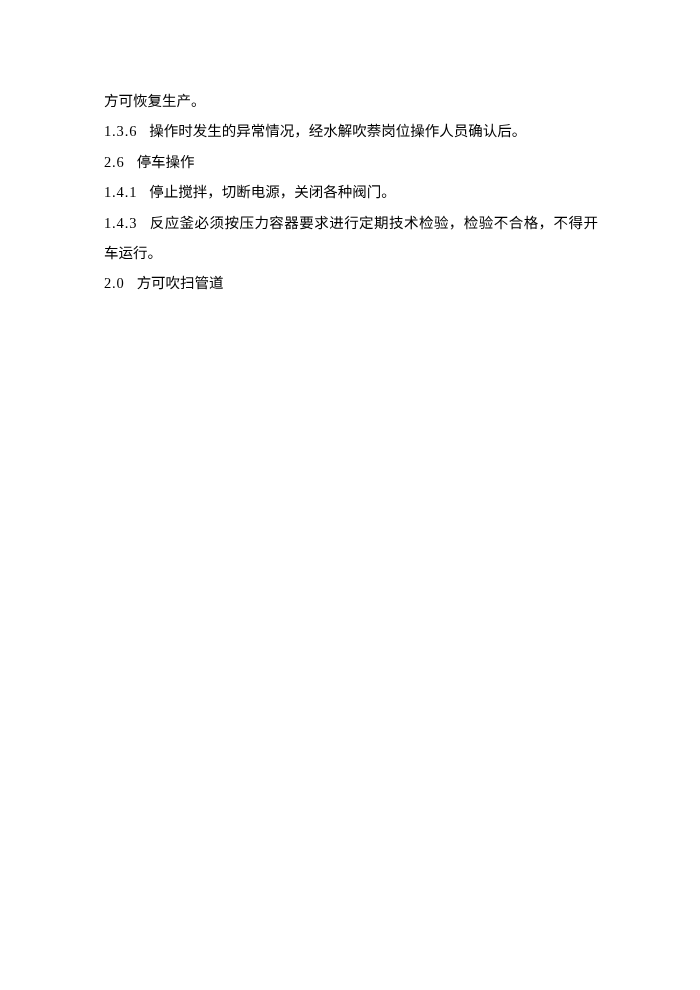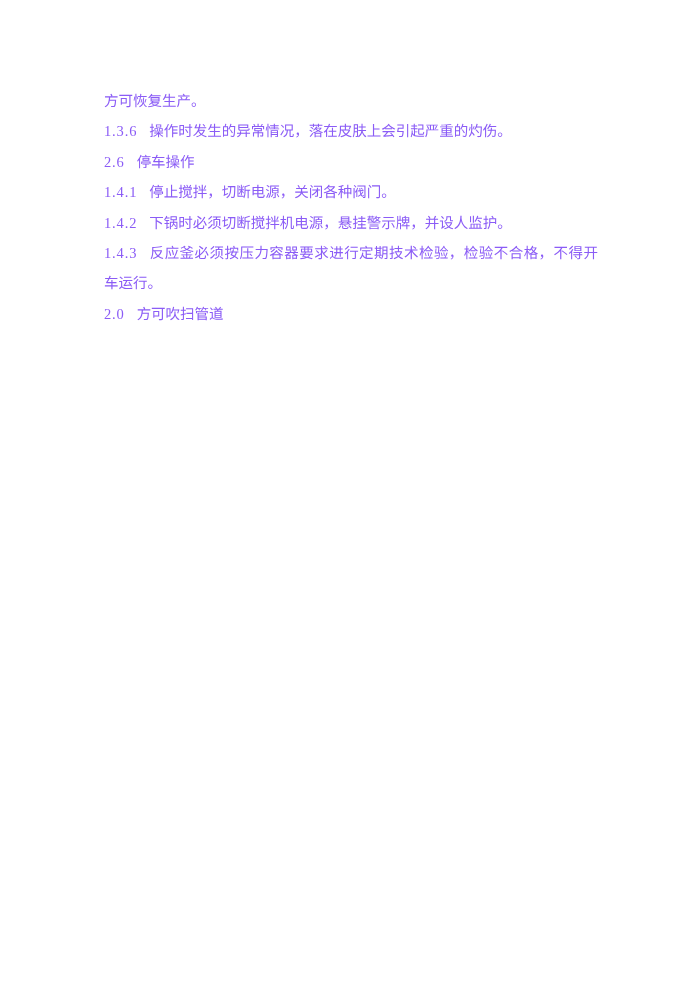--- a/index.html
+++ b/index.html
@@ -16,21 +16,21 @@
   .doc-page {
     position: absolute;
     inset: 0;
     background: #ffffff;
   }
   .doc-text {
     position: absolute;
     left: 104px;
     top: 86px;
     width: 494px;
-    color: #8b5cf6;
+    color: #000000;
     font-family: "Liberation Serif", "DejaVu Serif", serif;
     font-size: 14.5px;
     line-height: 30.4px;
     text-align: justify;
     text-justify: inter-ideograph;
   }
   .para {
     margin: 0;
     padding: 0;
   }
@@ -42,27 +42,26 @@
 </head>
 <body>
 
 <div class="doc-page">
   <div class="doc-text">
 
     <p class="para"><span class="num"></span><span>方可恢复生产。</span></p>
 
 
 
-    <p class="para"><span class="num">1.3.6</span><span>操作时发生的异常情况，落在皮肤上会引起严重的灼伤。</span></p>
+    <p class="para"><span class="num">1.3.6</span><span>操作时发生的异常情况，经水解吹萘岗位操作人员确认后。</span></p>
 
     <p class="para"><span class="num">2.6</span><span>停车操作</span></p>
 
     <p class="para"><span class="num">1.4.1</span><span>停止搅拌，切断电源，关闭各种阀门。</span></p>
 
-    <p class="para"><span class="num">1.4.2</span><span>下锅时必须切断搅拌机电源，悬挂警示牌，并设人监护。</span></p>
 
     <p class="para"><span class="num">1.4.3</span><span>反应釜必须按压力容器要求进行定期技术检验，检验不合格，不得开车运行。</span></p>
 
 
     <p class="para"><span class="num">2.0</span><span>方可吹扫管道</span></p>
 
 
 
   </div>
 </div>

